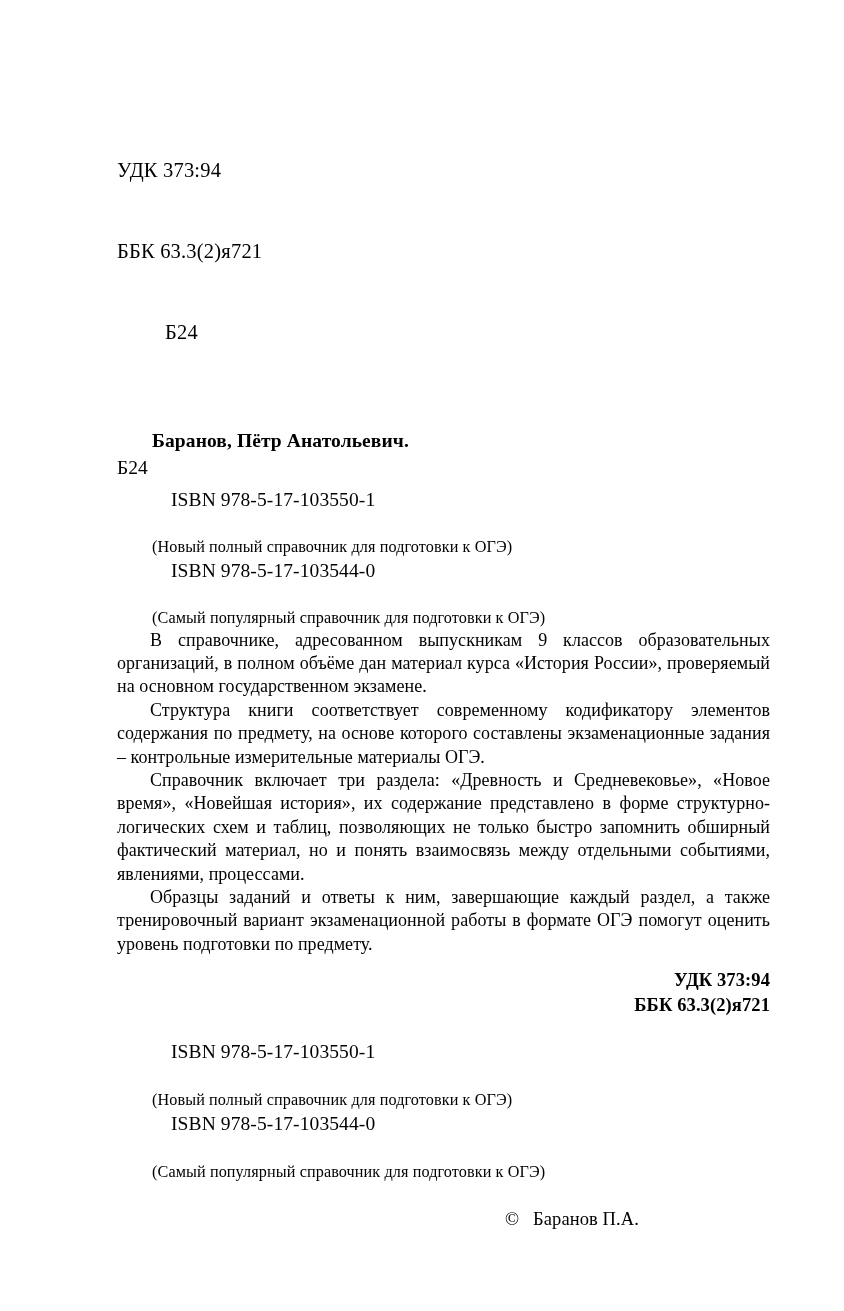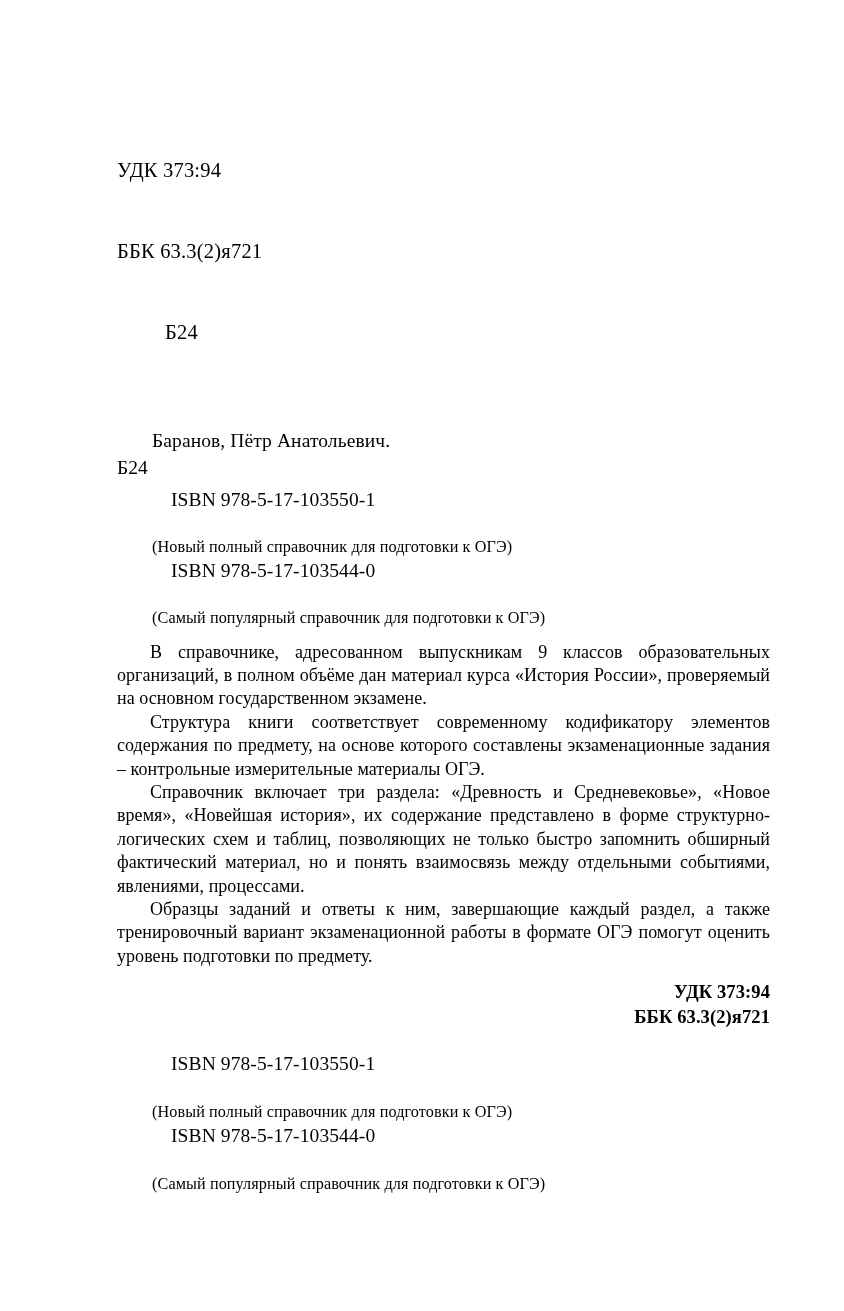--- a/index.html
+++ b/index.html
@@ -39,21 +39,21 @@
 
   
   .body-block {
     position: absolute;
     left: 117px;
     top: 428px;
     width: 653px;
   }
 
   .author-name {
-    font-weight: normal;
+    font-weight: bold;
     font-size: 19.5px;
     line-height: 26px;
     padding-left: 35px;
     letter-spacing: 0.1px;
   }
 
   .biblio {
     position: relative;
     font-size: 19.5px;
     line-height: 26.5px;
@@ -84,21 +84,20 @@
     margin-left: 19px;
   }
   .isbn-note {
     font-size: 16.2px;
     line-height: 22px;
     letter-spacing: 0.1px;
     margin-top: 24px;
   }
 
   .annotation {
-    margin-top: 12px;
   }
   .annotation p {
     margin: 0;
     font-size: 18px;
     line-height: 23.4px;
     text-align: justify;
     text-justify: inter-word;
     text-indent: 33px;
     letter-spacing: 0.05px;
     -webkit-hyphens: none;
@@ -184,16 +183,17 @@
     </div>
 
     <div class="isbn-bottom">
       <div class="isbn-line">ISBN 978-5-17-103550-1</div>
       <div class="isbn-note">(Новый полный справочник для подготовки к ОГЭ)</div>
       <div class="isbn-line">ISBN 978-5-17-103544-0</div>
       <div class="isbn-note">(Самый популярный справочник для подготовки к ОГЭ)</div>
     </div>
 
     <div class="copyright">
+      <div class="c-line"><span class="c-sym">©</span><span>Баранов П.А.</span></div>
     </div>
 
   </div>
 </div>
 
 </body></html>

